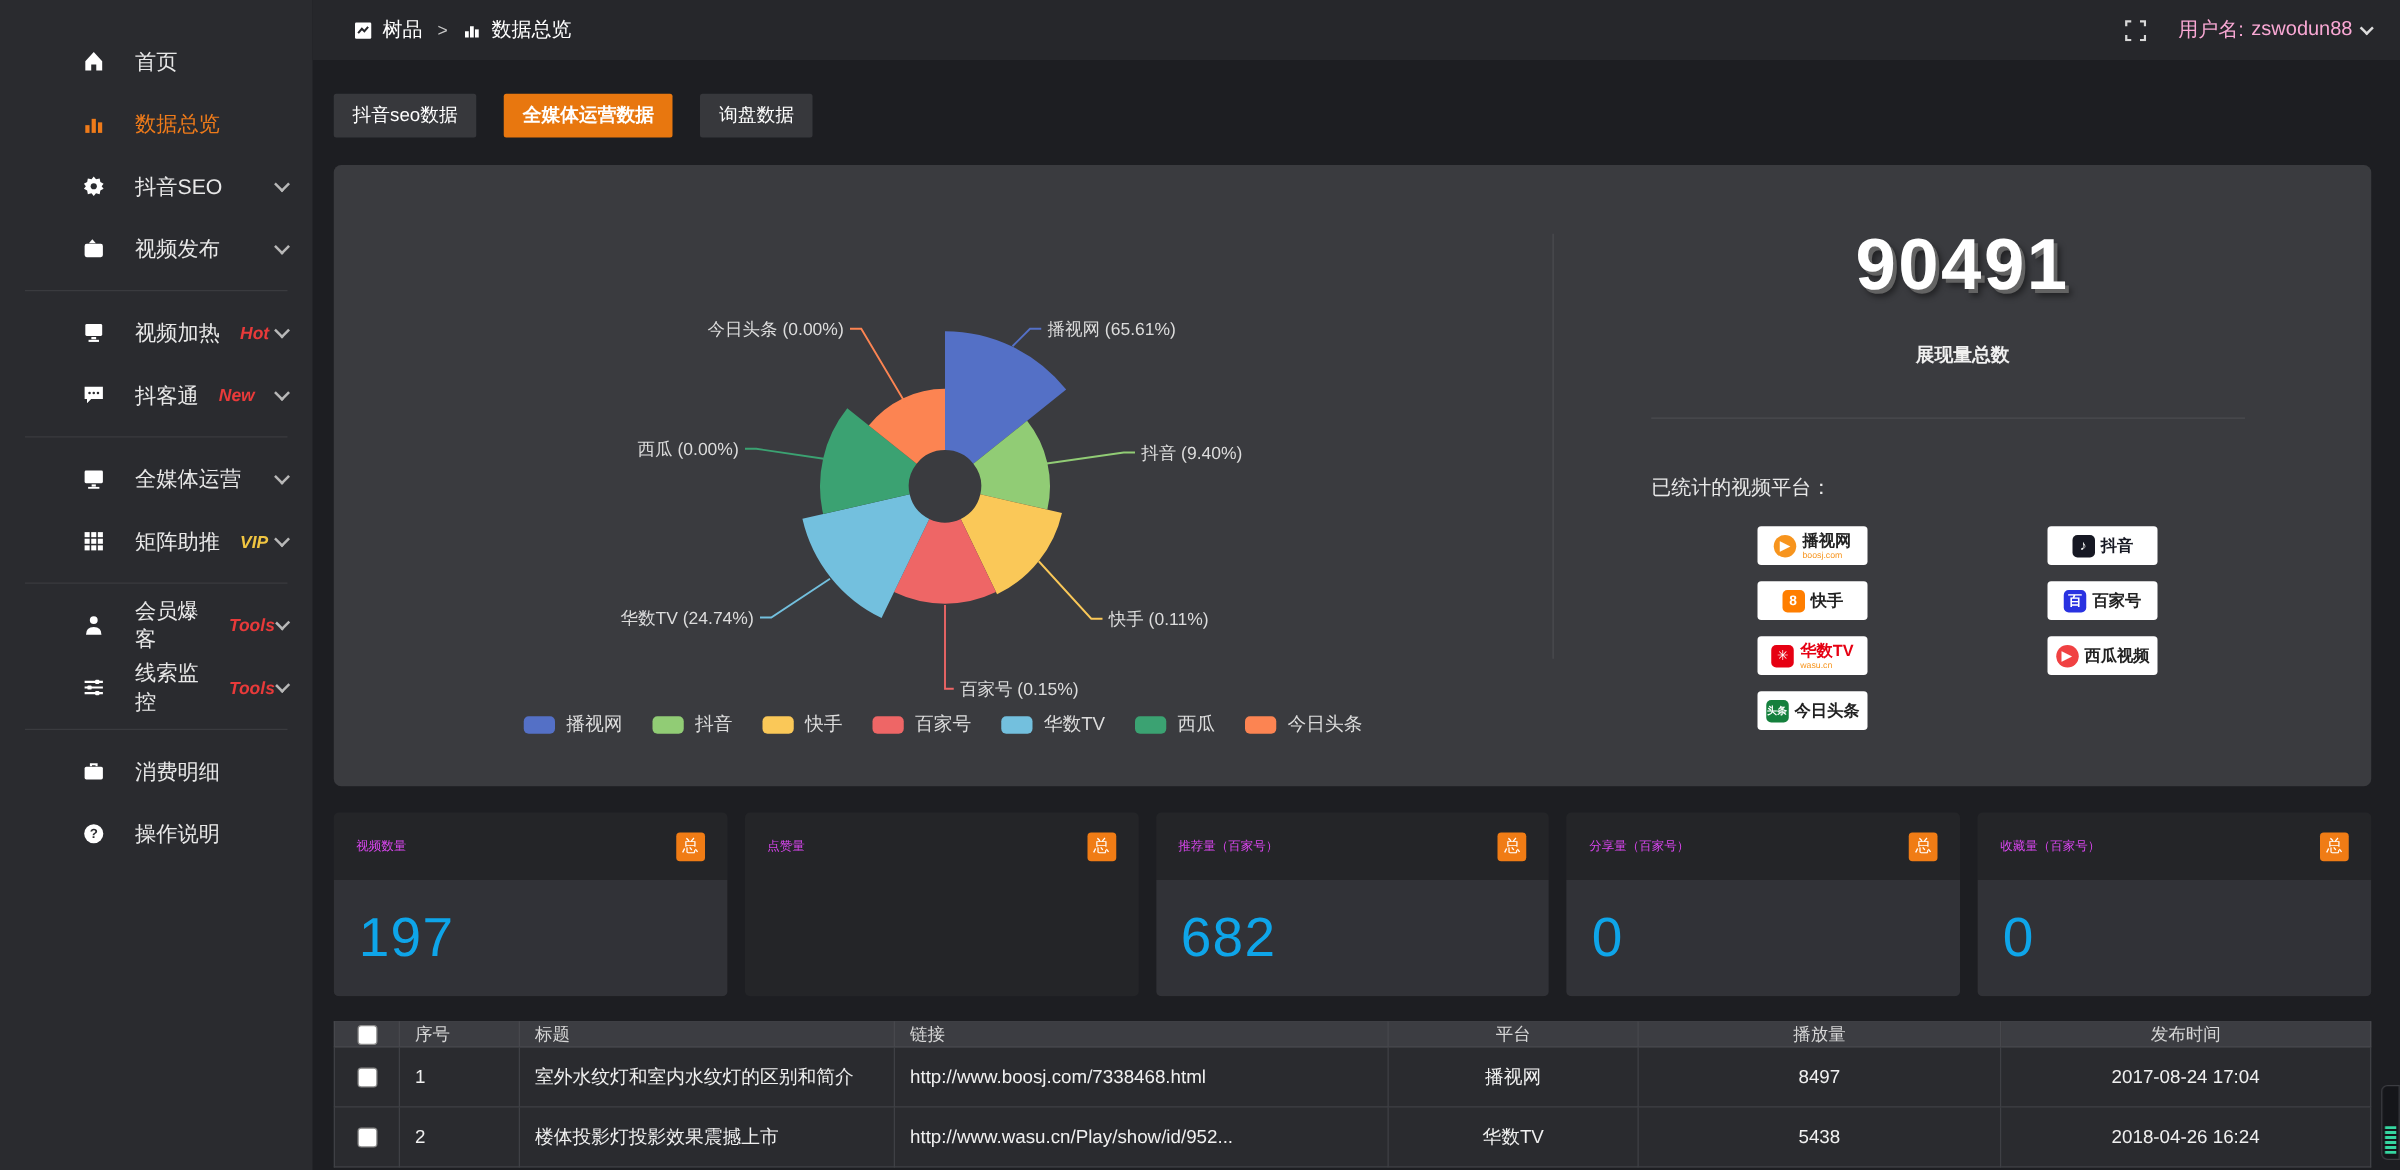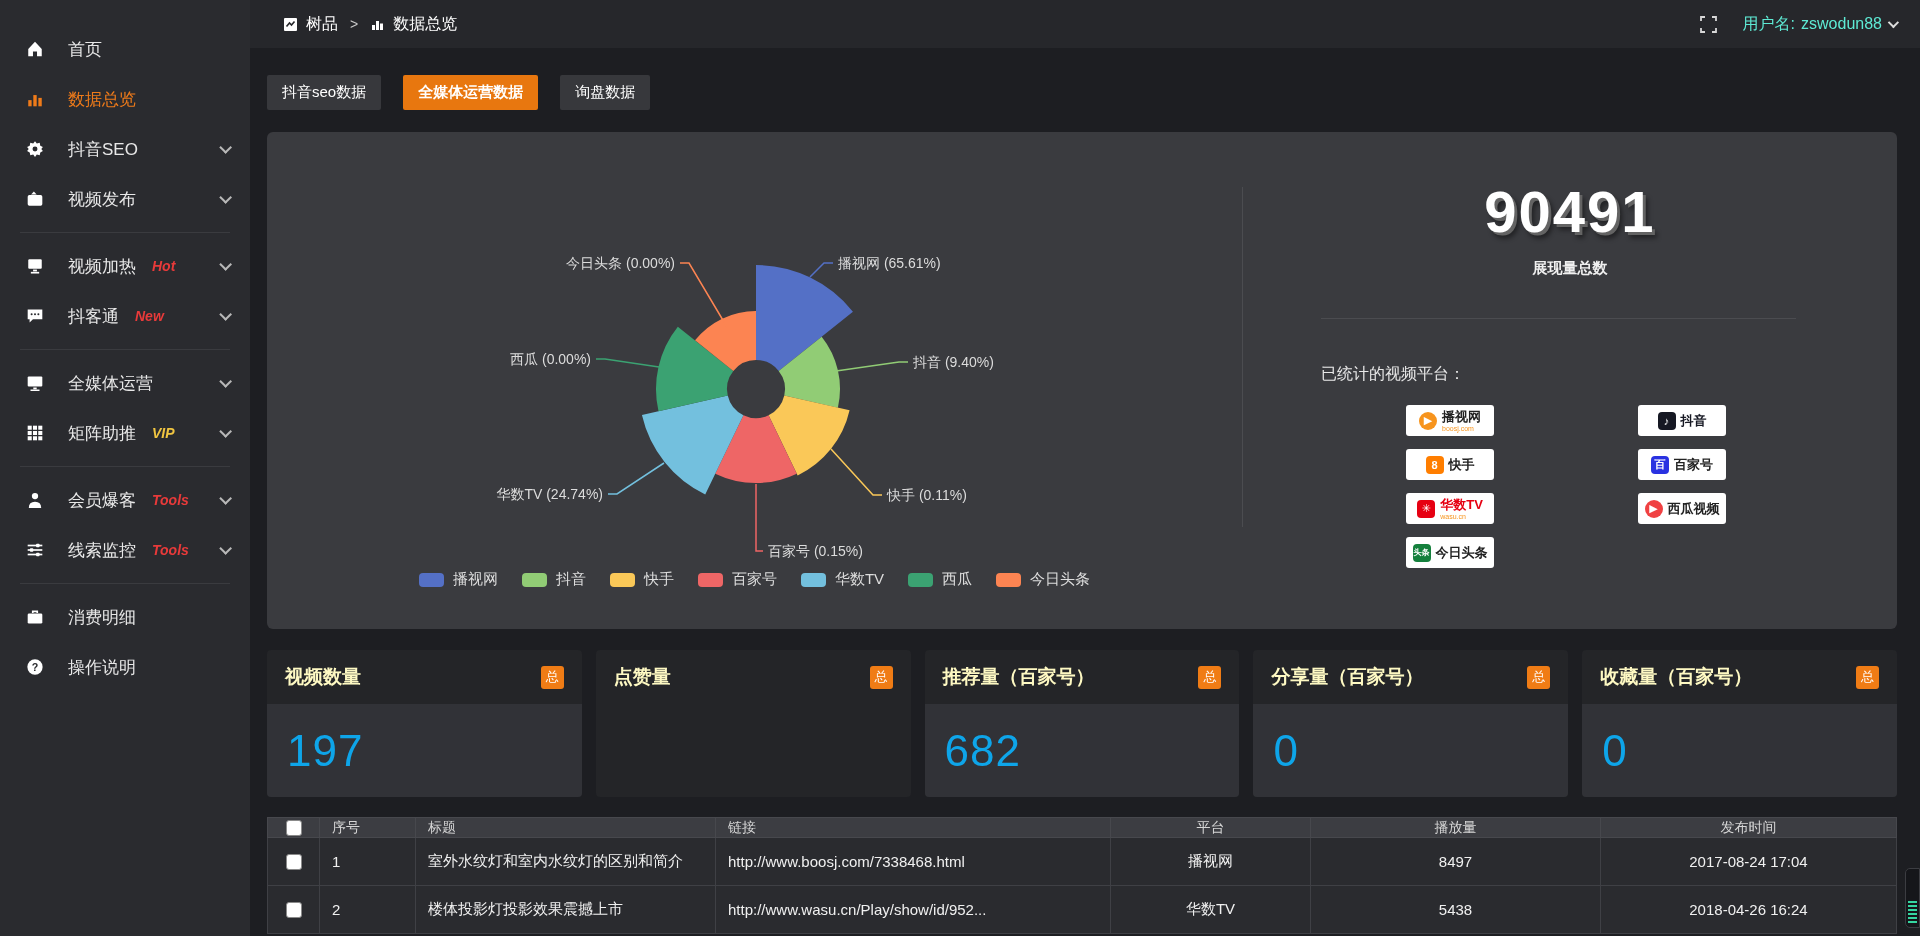--- a/index.html
+++ b/index.html
@@ -7,38 +7,38 @@
     font-family:"Liberation Sans","DejaVu Sans",sans-serif; color:#e5e5e5; }
   .app { display:flex; width:1920px; height:936px; }
 
   
   .sidebar { width:250px; flex:0 0 250px; background:#2a2b2f; height:936px; padding-top:10px; }
   .logo { padding:10px 18px 14px 18px; }
   .logo-arc { display:block; margin:0 auto 2px auto; }
   .logo-text { font-size:27px; font-weight:800; color:#fff; letter-spacing:1px; white-space:nowrap; }
   .logo-text .cn { font-weight:700; }
   .side-menu { margin-top:14px; }
-  .side-item { display:flex; align-items:center; height:50px; padding:0 22px 0 26px; cursor:pointer; color:#e8e8e8; }
+  .side-item { display:flex; align-items:center; height:50px; padding:0 22px 0 26px; cursor:pointer; color:#e8e8e8;margin-left:40px; }
   .side-item .ic { width:18px; height:18px; margin-right:24px; color:#fff; flex:0 0 18px; }
   .side-item .ic svg { width:18px; height:18px; display:block; }
   .side-item .lbl { font-size:17px; }
   .side-item .tag { font-size:14px; font-weight:700; font-style:italic; margin-left:16px; }
   .side-item .chev { margin-left:auto; width:9px; height:9px; border-right:2px solid #b8b8b8; border-bottom:2px solid #b8b8b8; transform:rotate(45deg) translateY(-3px); }
   .side-item.active, .side-item.active .ic { color:#ef7b1a; }
   .side-divider { height:1px; background:#3a3b3f; margin:8px 20px; }
 
   
   .main { flex:1; display:flex; flex-direction:column; }
   .topbar { height:48px; background:#26272b; display:flex; align-items:center; padding:0 24px 0 33px; flex:0 0 48px; }
   .crumb { display:flex; align-items:center; gap:8px; font-size:16px; color:#fff; }
   .crumb .ic { width:15px; height:15px; }
   .crumb .sep { color:#c9c9c9; font-size:14px; margin:0 4px; }
   .topbar-right { margin-left:auto; display:flex; align-items:center; gap:26px; }
   .fullscreen { width:17px; height:17px; cursor:pointer; }
-  .userbox { display:flex; align-items:center; gap:6px; font-size:16px; color:#5eead4; cursor:pointer; }
+  .userbox { display:flex; align-items:center; gap:6px; font-size:16px; color:#f9a8d4; cursor:pointer; }
   .userbox .chev { width:8px; height:8px; border-right:2px solid #ddd; border-bottom:2px solid #ddd; transform:rotate(45deg) translateY(-2px); }
 
   .content { flex:1; padding:27px 23px 0 17px; overflow:hidden; }
 
   
   .tabs { display:flex; gap:22px; }
   .tab { height:35px; padding:0 15px; background:#37383c; color:#fff; font-size:15px; border:none;
     border-radius:2px; display:flex; align-items:center; cursor:pointer; white-space:nowrap; }
   .tab.active { background:#e8770f; font-weight:700; }
 
@@ -48,36 +48,36 @@
   .panel-left svg.rose { display:block; }
   .v-divider { width:1px; background:#4b4c50; margin-top:55px; height:340px; }
   .legend { position:absolute; left:0; bottom:40px; width:975px; display:flex; justify-content:center; gap:24px; }
   .legend-item { display:flex; align-items:center; gap:9px; cursor:pointer; }
   .legend-swatch { width:25px; height:14px; border-radius:4px; }
   .legend-label { font-size:15px; color:#ddd; }
 
   .panel-right { flex:1; padding-top:46px; }
   .big-number { text-align:center; font-size:58px; font-weight:800; color:#fff;
     text-shadow:3px 3px 0 #636363, 5px 6px 5px rgba(0,0,0,.45); letter-spacing:2px; }
-  .big-label { text-align:center; font-size:15px; font-weight:700; color:#f0f0f0; margin-top:14px; }
+  .big-label { text-align:center; font-size:15px; font-weight:700; color:#f0f0f0; margin-top:30px; }
   .h-divider { height:1px; background:#4b4c50; width:475px; margin:40px 0 0 78px; }
   .platforms-label { font-size:16px; color:#e8e8e8; margin:45px 0 0 78px; }
   .badge-grid { display:grid; grid-template-columns:88px 88px; column-gap:144px; row-gap:13px; margin:20px 0 0 163px; }
   .p-badge { width:88px; height:31px; background:#fff; border-radius:3px; display:flex; align-items:center; justify-content:center; gap:5px; }
   .p-badge .plogo { min-width:18px; height:18px; border-radius:4px; color:#fff; font-size:11px; font-weight:700;
     display:flex; align-items:center; justify-content:center; padding:0 1px; }
   .p-badge .ptxt { display:flex; flex-direction:column; line-height:1; }
   .p-badge .pname { font-size:13px; font-weight:700; }
   .p-badge .psub { font-size:7px; color:#f7941d; margin-top:2px; }
 
   
   .cards { display:flex; gap:14px; margin-top:21px; }
   .card { flex:1; height:147px; background:#242528; border-radius:4px; overflow:hidden; display:flex; flex-direction:column; }
   .card-head { height:54px; display:flex; align-items:center; padding:0 18px; }
-  .card-label { font-size:19px; color:#fef9c3;font-weight:bold; }
+  .card-label { font-size:10px; color:#d946ef; }
   .card-badge { margin-left:auto; width:23px; height:23px; background:#f07c15; border-radius:3px;
     color:#fff; font-size:13px; display:flex; align-items:center; justify-content:center; }
   .card-body { flex:1; background:#313237; display:flex; align-items:center; padding:0 20px; }
   .card-value { font-size:44px; color:#0ea5e9; font-weight:400; letter-spacing:1px; }
 
   
   .table { margin-top:20px; width:100%; border-collapse:collapse; table-layout:fixed; background:#2a2b2f; }
   .table th { background:#3c3d42; height:20px; font-size:14px; font-weight:400; color:#d6d6d6; text-align:left; padding:0 12px; border:1px solid #47484d; }
   .table td { height:48px; font-size:15px; color:#f0f0f0; padding:0 12px; border:1px solid #3f4045; background:#2a2b2f; }
   .table th.c, .table td.c { text-align:center; }

